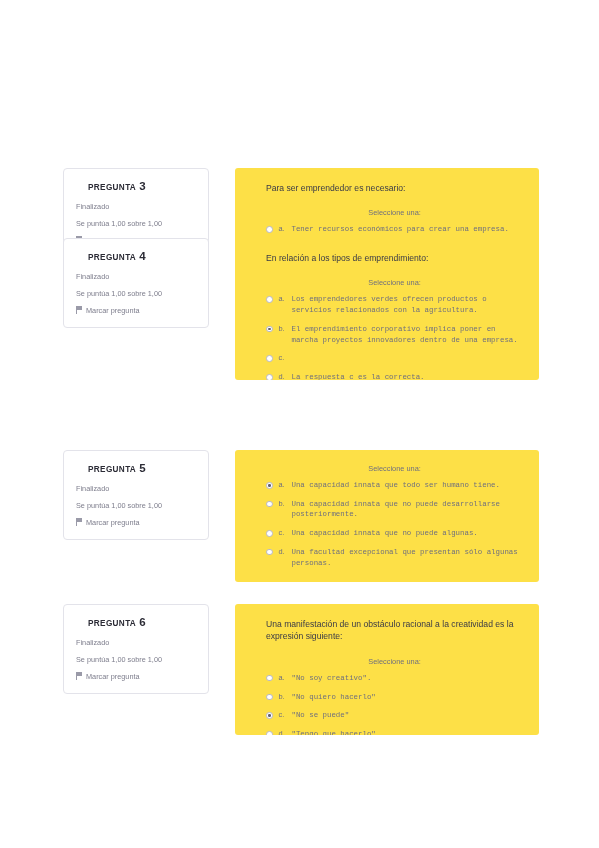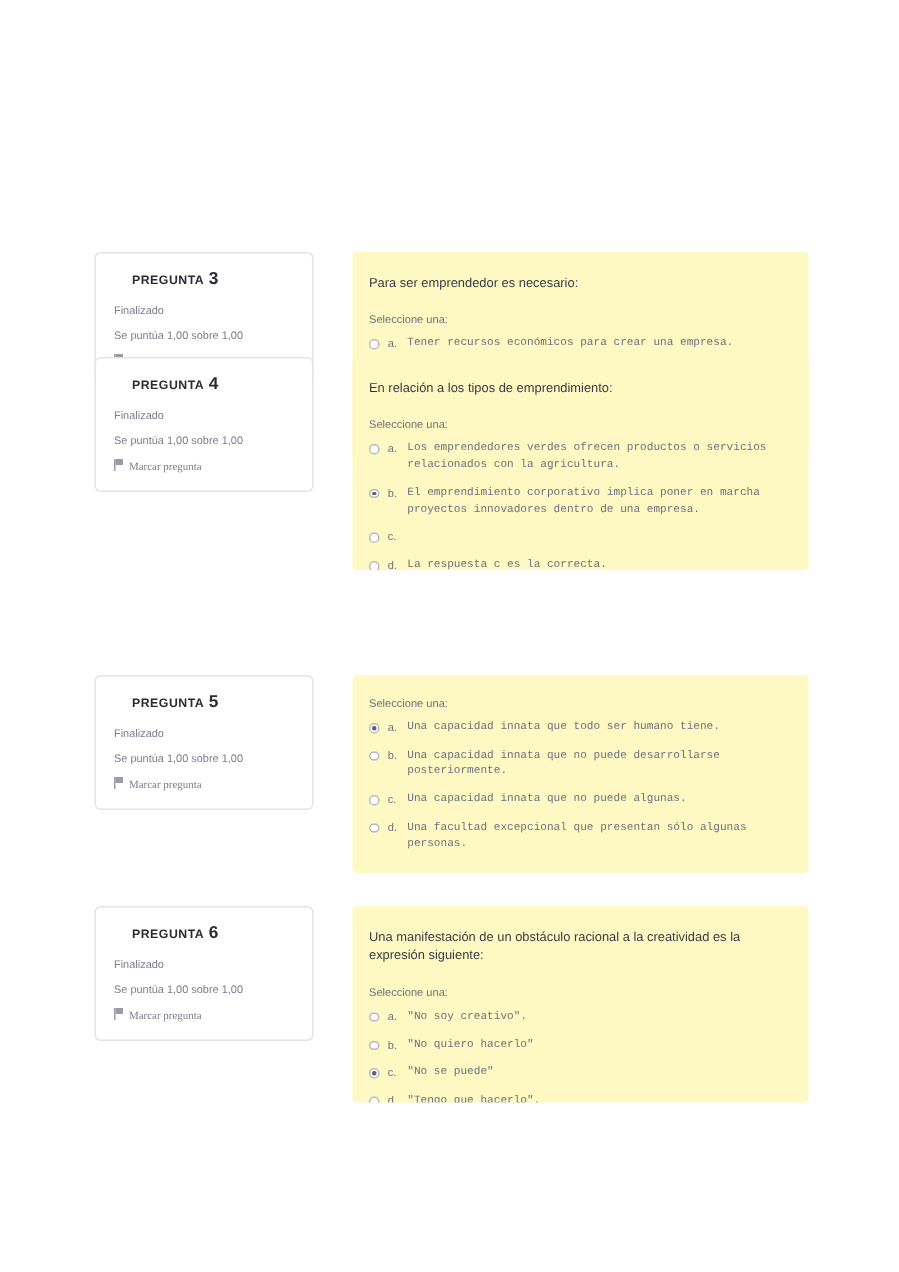--- a/index.html
+++ b/index.html
@@ -62,21 +62,20 @@
     font-size: 7.3px;
     color: #7d7d8c;
     line-height: 1.25;
     margin: 0 0 8px 0;
   }
   .qinfo-flagrow {
     display: flex;
     align-items: center;
     gap: 3px;
     margin: 0;
-    font-family: Liberation Serif, serif;
   }
   .flag-icon {
     display: inline-block;
     width: 7px;
     height: 8px;
     position: relative;
     flex: 0 0 auto;
   }
   .flag-icon::before {
     content: "";
@@ -100,38 +99,39 @@
     font-size: 7.3px;
     color: #7d7d8c;
     line-height: 1.25;
   }
 
   
   .qcontent {
     position: absolute;
     left: 235px;
     width: 304px;
-    background: #fef9c3;
+    background: #fde047;
     border-radius: 3px;
     box-sizing: border-box;
-    padding: 14px 16px 14px 4px;
+    padding: 14px 16px 14px 24px;
     overflow: hidden;
   }
   .qtext {
     font-size: 8.6px;
     color: #3a3a46;
     line-height: 1.45;
     margin: 0 0 14px 0;
     padding-left: 7px;
   }
   .select-label {
     font-size: 7.4px;
     color: #6f6f7e;
     margin: 0 0 7px 0;
     padding-left: 7px;
+    text-align: center;
   }
   .options {
     margin: 0;
     padding: 0;
     list-style: none;
   }
   .option {
     display: flex;
     align-items: flex-start;
     margin-bottom: 8px;

